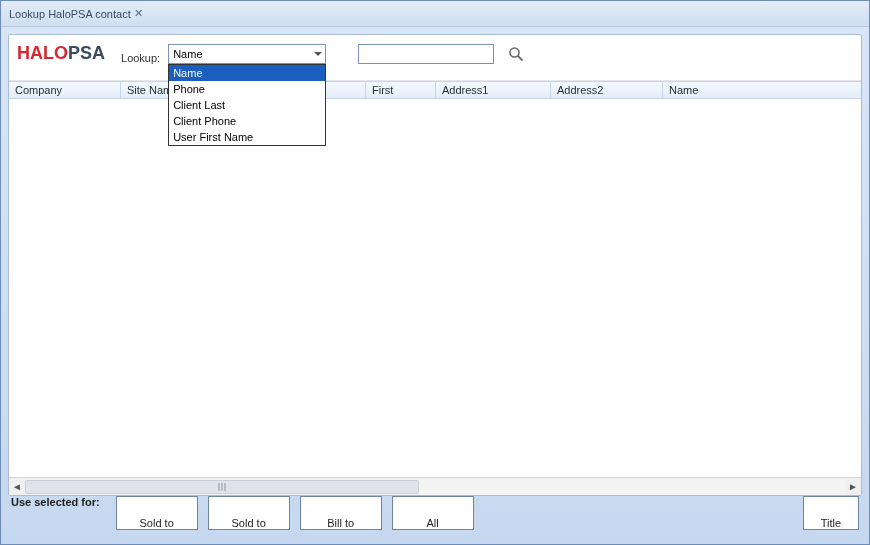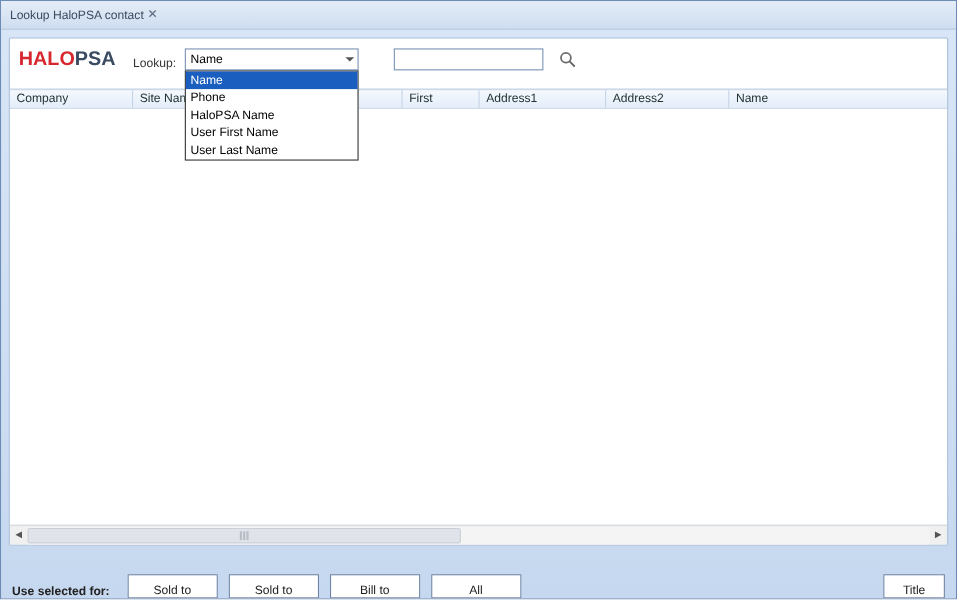--- a/index.html
+++ b/index.html
@@ -161,37 +161,37 @@
     width: 8px; height: 8px;
     background:
       linear-gradient(#b8bec6,#b8bec6) 0 0/2px 8px no-repeat,
       linear-gradient(#b8bec6,#b8bec6) 3px 0/2px 8px no-repeat,
       linear-gradient(#b8bec6,#b8bec6) 6px 0/2px 8px no-repeat;
   }
 
   .footer {
     position: absolute;
     left: 0; right: 0; bottom: 0; height: 48px;
-    display: flex; align-items: flex-end;
+    display: flex; align-items: flex-start;
     padding: 0 10px;
     gap: 10px;
   }
   .footer-label {
     font-weight: bold;
     font-size: 11px;
     color: #222;
     margin-right: 6px;
   }
   .btn {
     min-width: 82px; height: 22px;
     background: #fff;
     border: 1px solid #6e85a6;
     font-size: 11px;
     color: #222;
-    padding: 4px 8px;
+    padding: 16px 8px;
     text-align: center;
     line-height: 20px;
   }
   .btn.small { min-width: 56px; }
   .footer .spacer { flex: 1; }
 </style>
 </head>
 <body>
 
 <div class="window">
@@ -210,23 +210,23 @@
       <span class="lookup-label">Lookup:</span>
 
       <div class="combo-wrap">
         <div class="combo">
           <span>Name</span>
           <span class="caret"></span>
         </div>
         <div class="combo-list">
           <div class="combo-item selected">Name</div>
           <div class="combo-item">Phone</div>
-          <div class="combo-item">HaloPSA Name</div>
+          <div class="combo-item">Client Last</div>
+          <div class="combo-item">Client Phone</div>
           <div class="combo-item">User First Name</div>
-          <div class="combo-item">User Last Name</div>
         </div>
       </div>
 
       <input class="search-input" value="" style="">
 
       <span class="search-btn">
         <svg width="16" height="16" viewBox="0 0 16 16">
           <circle cx="6.5" cy="6.5" r="4.5" fill="none" stroke="#6a6a6a" stroke-width="1.6"></circle>
           <line x1="10" y1="10" x2="14" y2="14" stroke="#6a6a6a" stroke-width="1.8" stroke-linecap="round"></line>
         </svg>

